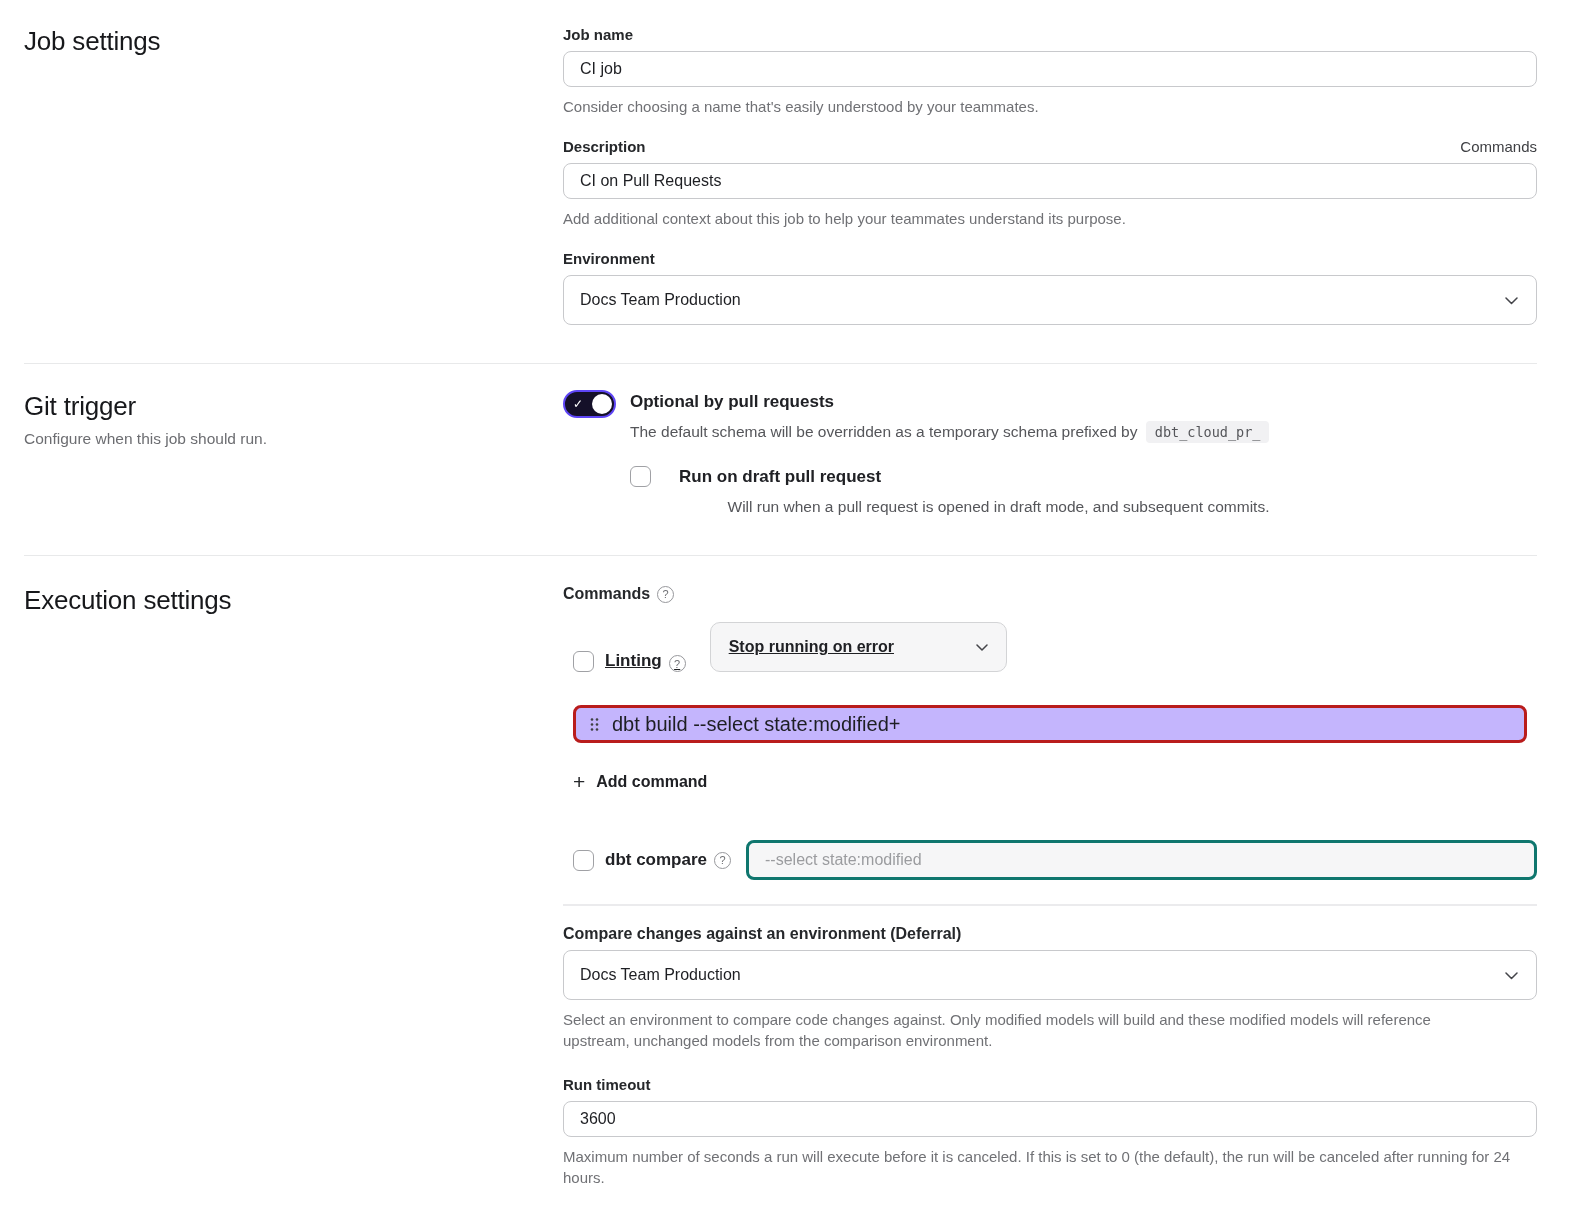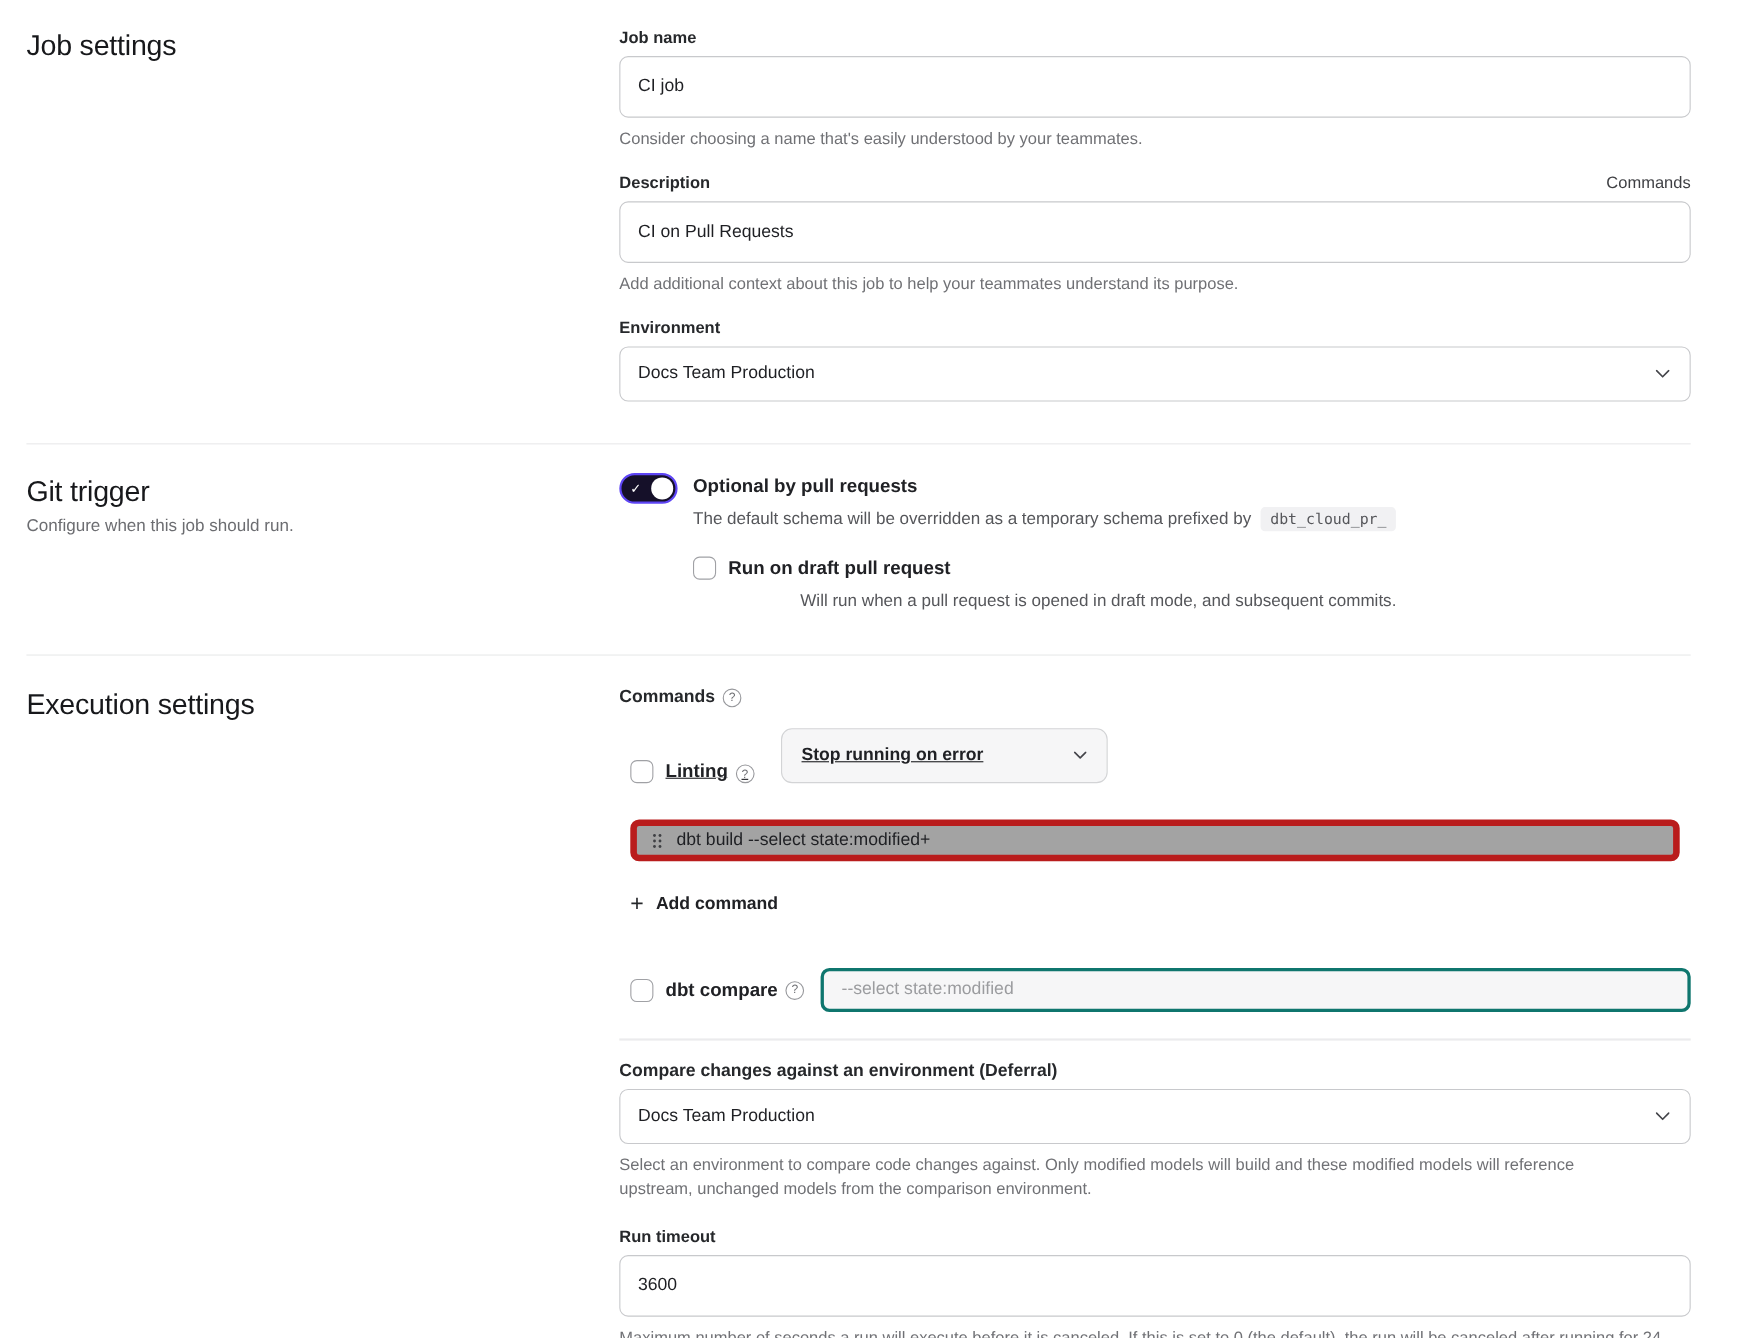--- a/index.html
+++ b/index.html
@@ -53,21 +53,21 @@
     margin-bottom: 7px;
   }
   .label-row .field-label { margin-bottom: 0; }
   .optional {
     font-size: 15px;
     color: #3e3f43;
     font-weight: 400;
   }
   .text-input {
     width: 100%;
-    height: 56px;
+    height: 36px;
     border: 1px solid #c8c9cc;
     border-radius: 8px;
     padding: 0 16px;
     font-size: 16px;
     font-family: inherit;
     color: #1e1f23;
     background: #ffffff;
     outline: none;
   }
   .help-text {
@@ -151,21 +151,21 @@
   }
   .checkbox {
     width: 21px;
     height: 21px;
     border: 1.5px solid #a0a1a5;
     border-radius: 6px;
     background: #ffffff;
     flex: none;
     cursor: pointer;
   }
-  .check-row { display: flex; align-items: center; }
+  .check-row { display: flex; align-items: center; gap: 17px; }
   .draft-block { margin-left: 68px; margin-top: 23px; }
   .draft-block .check-row .bold-label { margin-left: 11px; }
   .draft-help { margin-left: 32px; }
 
   
   .sec-3 { padding: 29px 0 14px 0; }
   .inline-label {
     font-size: 16px;
     font-weight: 700;
     color: #26282b;
@@ -207,29 +207,29 @@
     align-items: center;
     justify-content: space-between;
     font-size: 16px;
     font-weight: 700;
     color: #202125;
     cursor: pointer;
   }
   .command-row {
     margin: 33px 10px 0 10px;
     height: 38px;
-    border: 6px solid #b91c1c;
+    border: 3px solid #b91c1c;
     border-radius: 8px;
     padding: 0 14px;
     display: flex;
     align-items: center;
     gap: 13px;
-    font-size: 16px;
+    font-size: 20px;
     color: #1e1f23;
-    background: #a3a3a3;
+    background: #c4b5fd;
   }
   .drag-handle { display: inline-flex; cursor: grab; }
   .add-command {
     margin: 28px 0 0 10px;
     display: inline-flex;
     align-items: center;
     gap: 11px;
     cursor: pointer;
     background: none;
     border: none;

